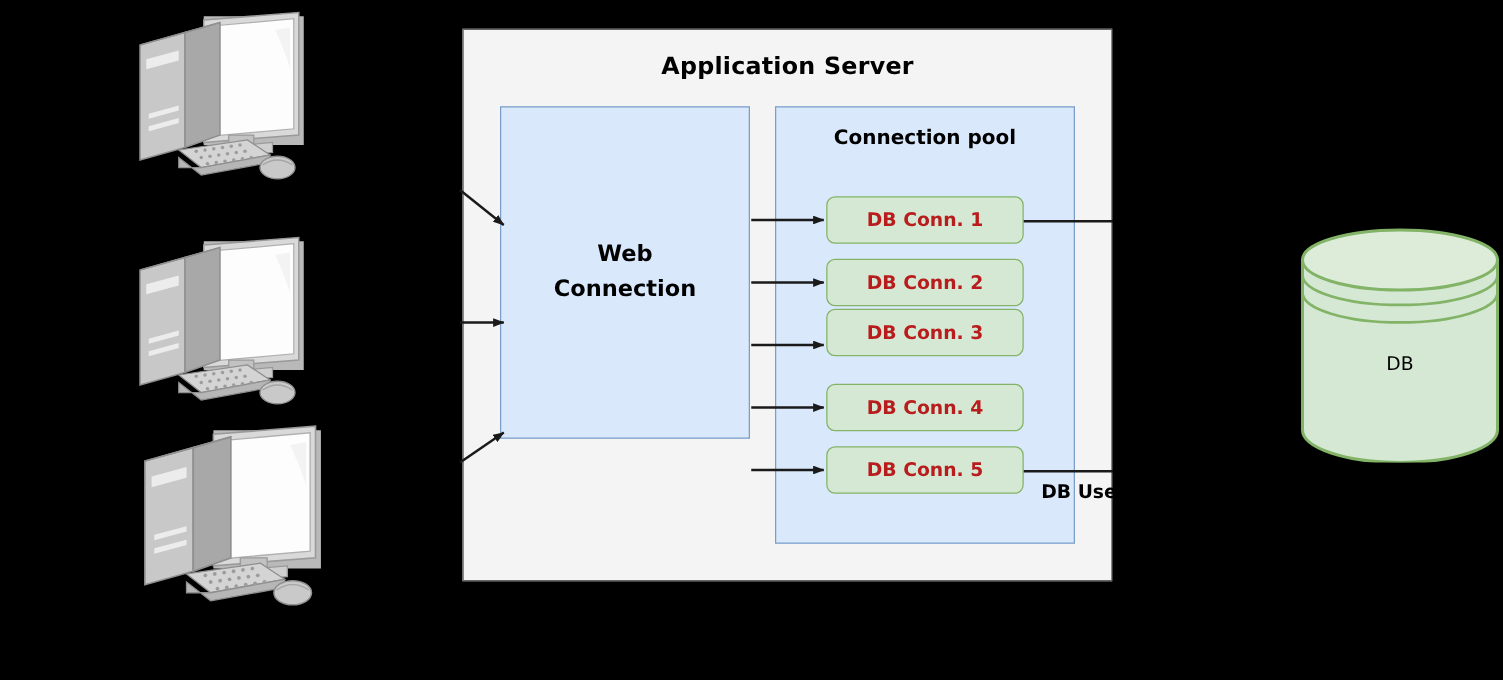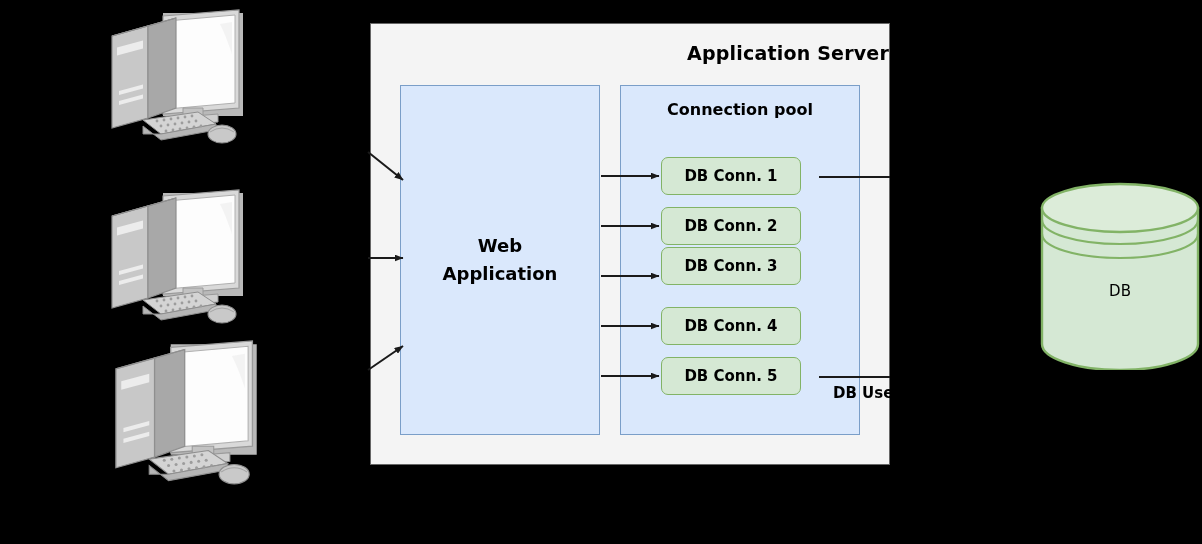--- a/index.html
+++ b/index.html
@@ -28,34 +28,34 @@
     height: 442px;
     background: #f4f4f4;
     border: 1px solid #666666;
     box-sizing: border-box;
   }
   .app-server-title {
     position: absolute;
     left: 0;
     top: 18px;
     width: 100%;
-    text-align: right;
+    text-align: center;
     font-size: 19px;
     font-weight: bold;
     color: #000000;
     letter-spacing: 0.2px;
   }
 
   
   .web-app {
     position: absolute;
     left: 400px;
     top: 85px;
     width: 200px;
-    height: 350px;
+    height: 266px;
     background: #dae8fc;
     border: 1px solid #7a9ec8;
     box-sizing: border-box;
   }
   .web-app-label {
     position: absolute;
     left: 0;
     top: 50%;
     transform: translateY(-50%);
     width: 100%;
@@ -85,32 +85,32 @@
     text-align: center;
     font-size: 16px;
     font-weight: bold;
     color: #000000;
   }
 
   
   .db-conn {
     position: absolute;
     left: 661px;
-    width: 140px;
+    width: 158px;
     height: 38px;
     background: #d5e8d4;
     border: 1px solid #82b366;
     border-radius: 7px;
     box-sizing: border-box;
     display: flex;
     align-items: center;
     justify-content: center;
     font-size: 15px;
     font-weight: bold;
-    color: #000000;
+    color: #b91c1c;
   }
 
   
   .svg-layer {
     position: absolute;
     left: 0;
     top: 0;
     width: 1202px;
     height: 544px;
     pointer-events: none;
@@ -295,21 +295,21 @@
     </svg>
   </div>
 
   <div class="app-server">
     <div class="app-server-title">Application Server</div>
   </div>
 
   <div class="web-app">
     <div class="web-app-label">
       <span>Web</span><br>
-      <span>Application</span>
+      <span>Connection</span>
     </div>
   </div>
 
   <div class="conn-pool">
     <div class="conn-pool-title">Connection pool</div>
   </div>
 
   <div class="db-conn" style="top:157px;">DB Conn. 1</div>
   <div class="db-conn" style="top:207px;">DB Conn. 2</div>
   <div class="db-conn" style="top:247px;">DB Conn. 3</div>

